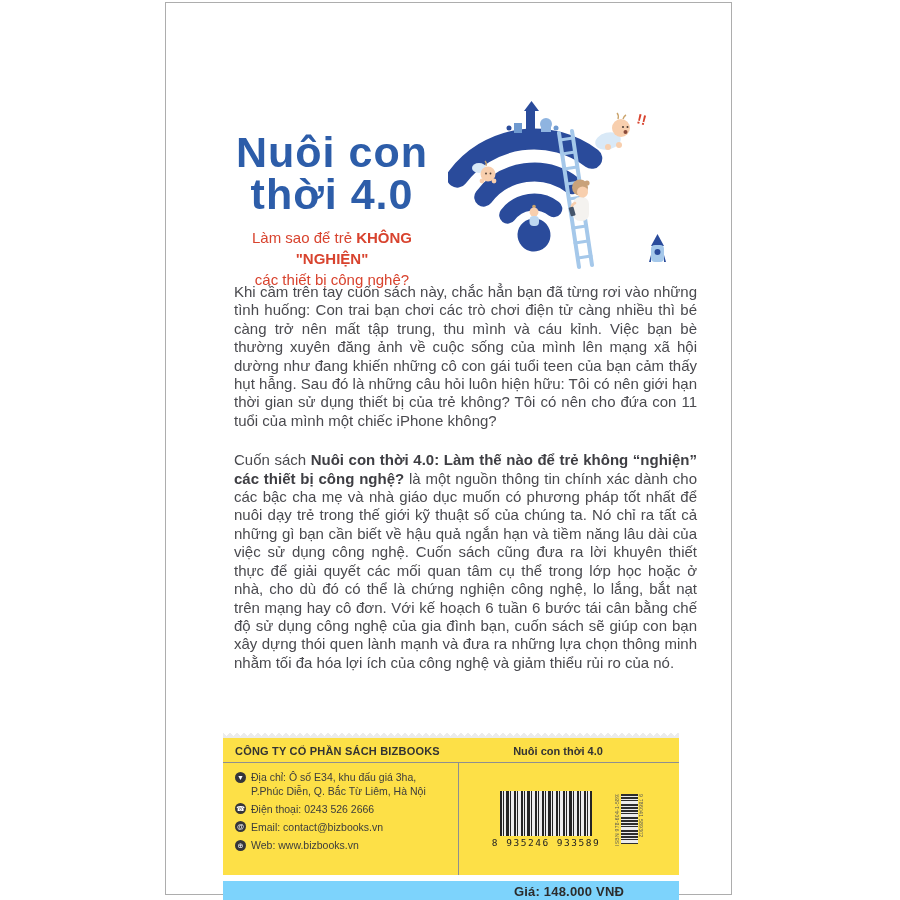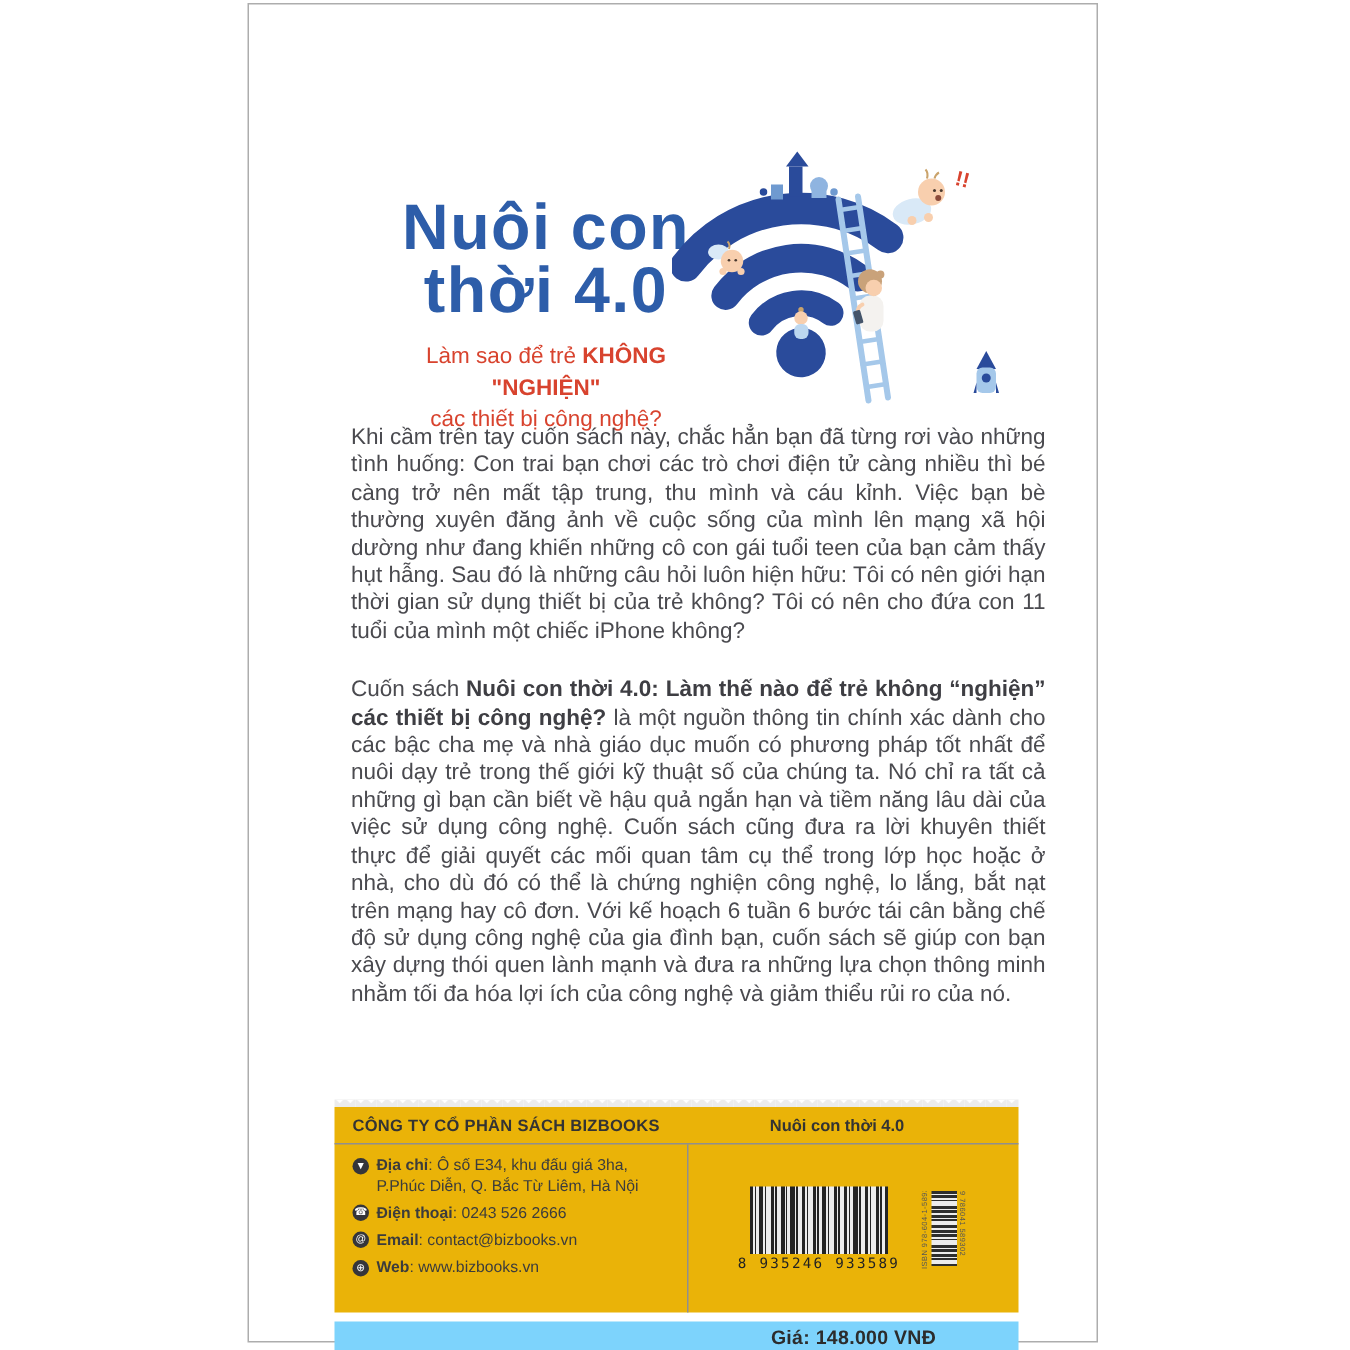--- a/index.html
+++ b/index.html
@@ -5,21 +5,21 @@
   html,body{margin:0;padding:0;}
   body{
     width:900px;height:900px;background:#ffffff;position:relative;
     font-family:"Liberation Sans", sans-serif;overflow:hidden;
   }
   .cover{
     position:absolute;left:165px;top:2px;width:567px;height:893px;
     background:#fff;border:1px solid #adadad;box-sizing:border-box;
   }
   
-  .title-block{position:absolute;left:84px;top:128px;width:228px;text-align:center;}
+  .title-block{position:absolute;left:52px;top:128px;width:228px;text-align:center;}
   .book-title{
     color:#2d5da9;font-weight:bold;font-size:43px;line-height:0.98;
     letter-spacing:1px;
   }
   .subtitle{margin-top:12px;color:#d8432e;font-size:15px;line-height:1.4;font-weight:500;}
   .subtitle b{font-weight:bold;}
   .wifi-art{position:absolute;left:282px;top:92px;}
   
   .body-copy{
     position:absolute;left:68px;top:280px;width:463px;
@@ -29,39 +29,39 @@
   .body-copy b{color:#3e3e43;margin-top:43px;}
   
   .footer{position:absolute;left:57px;top:730px;width:456px;}
   .sawtooth{
     height:5px;
     background-image:
       linear-gradient(45deg,#ececec 50%,transparent 50%),
       linear-gradient(-45deg,#ececec 50%,transparent 50%);
     background-size:7px 5px;background-repeat:repeat-x;background-position:bottom left;
   }
-  .footer-box{background:#eab308;}
+  .footer-box{background:#fde047;}
   .footer-head{
     display:flex;align-items:center;padding:7px 12px 5px 12px;
     border-bottom:1px solid #8f8f8f;
   }
   .company{flex:1;font-size:11px;font-weight:bold;color:#333;letter-spacing:0.2px;}
   .footer-title{width:218px;text-align:center;font-size:11px;font-weight:bold;color:#333;}
   .footer-cols{display:flex;align-items:stretch;}
   .contacts{
     width:236px;box-sizing:border-box;border-right:1px solid #8f8f8f;
     margin:0;padding:8px 10px 9px 12px;list-style:none;
   }
   .contacts li{display:flex;gap:5px;font-size:10.5px;color:#3c3c3c;margin-bottom:4.5px;line-height:1.3;}
   .contacts li:last-child{margin-bottom:13px;}
   .ci{
     width:11px;height:11px;border-radius:50%;background:#35353a;color:#fff;
     font-size:7px;line-height:11px;text-align:center;flex:none;margin-top:0.5px;
   }
-  .contacts .lbl{font-weight:bold;}
+  .contacts .lbl{font-weight:normal;}
   .barcode-col{flex:1;display:flex;align-items:center;justify-content:center;gap:12px;padding:8px 0 6px 0;}
   .ean{text-align:center;}
   .ean-bars{
     width:92px;height:45px;margin:0 auto;
     background:repeating-linear-gradient(90deg,
       #242424 0 2px,#ececec 2px 3px,#242424 3px 4px,#ececec 4px 6px,
       #242424 6px 9px,#ececec 9px 10px,#242424 10px 11px,#ececec 11px 14px,
       #242424 14px 16px,#ececec 16px 17px,#242424 17px 18px,#ececec 18px 21px);
   }
   .ean-digits{

